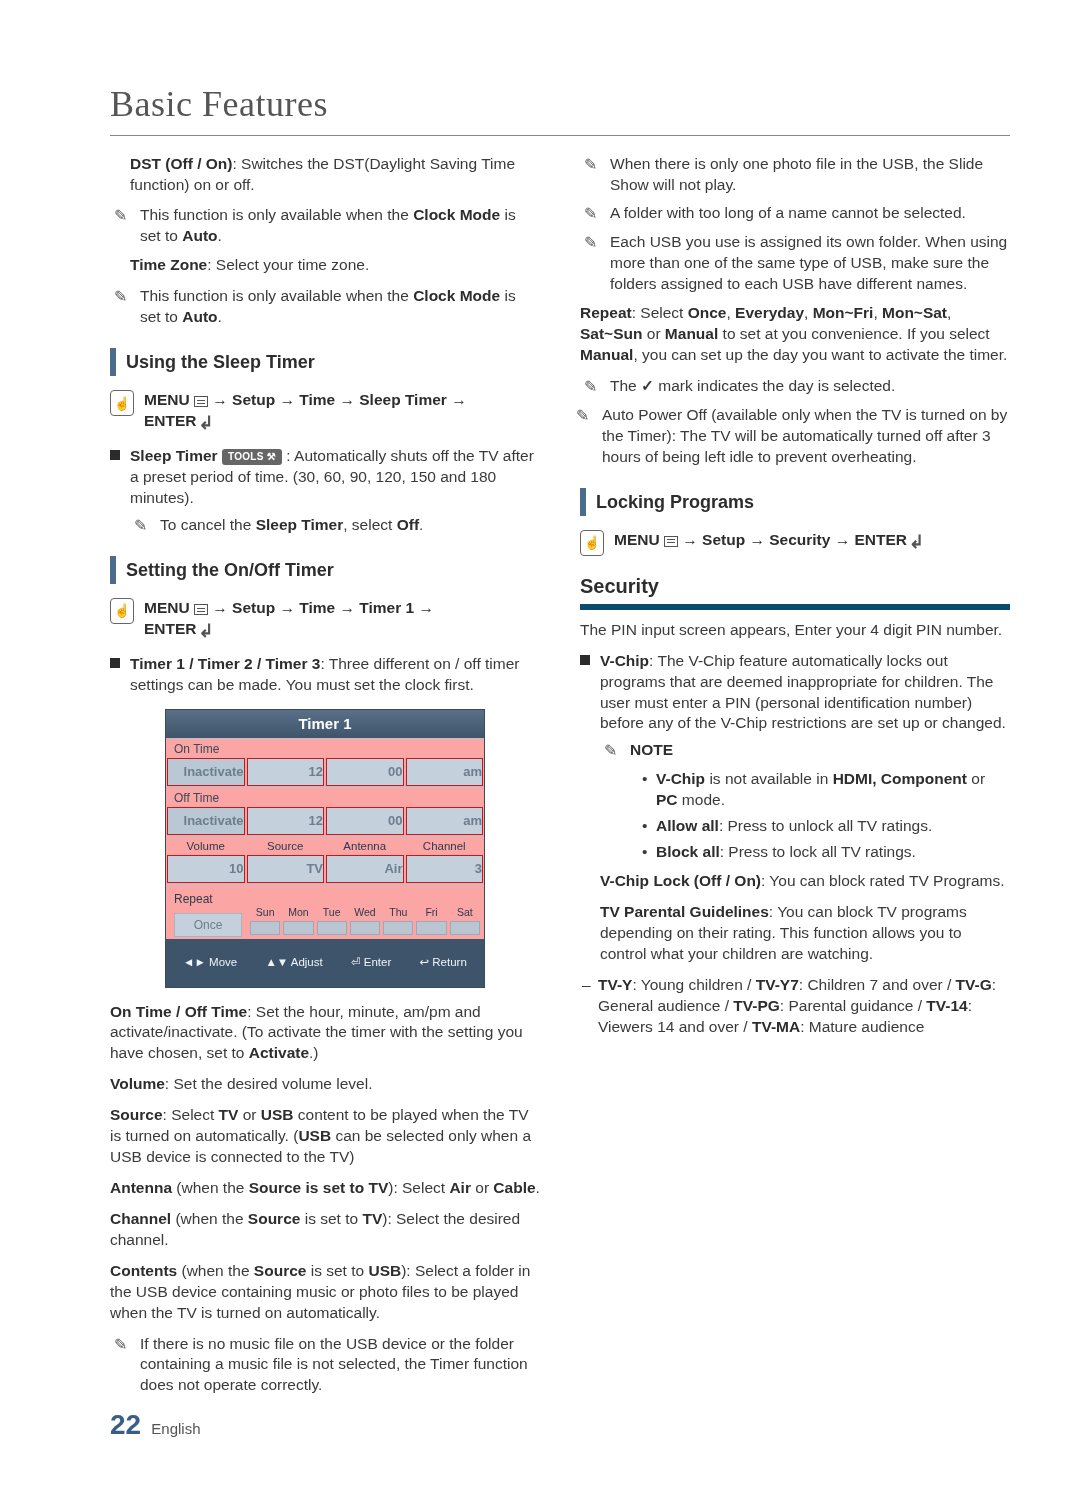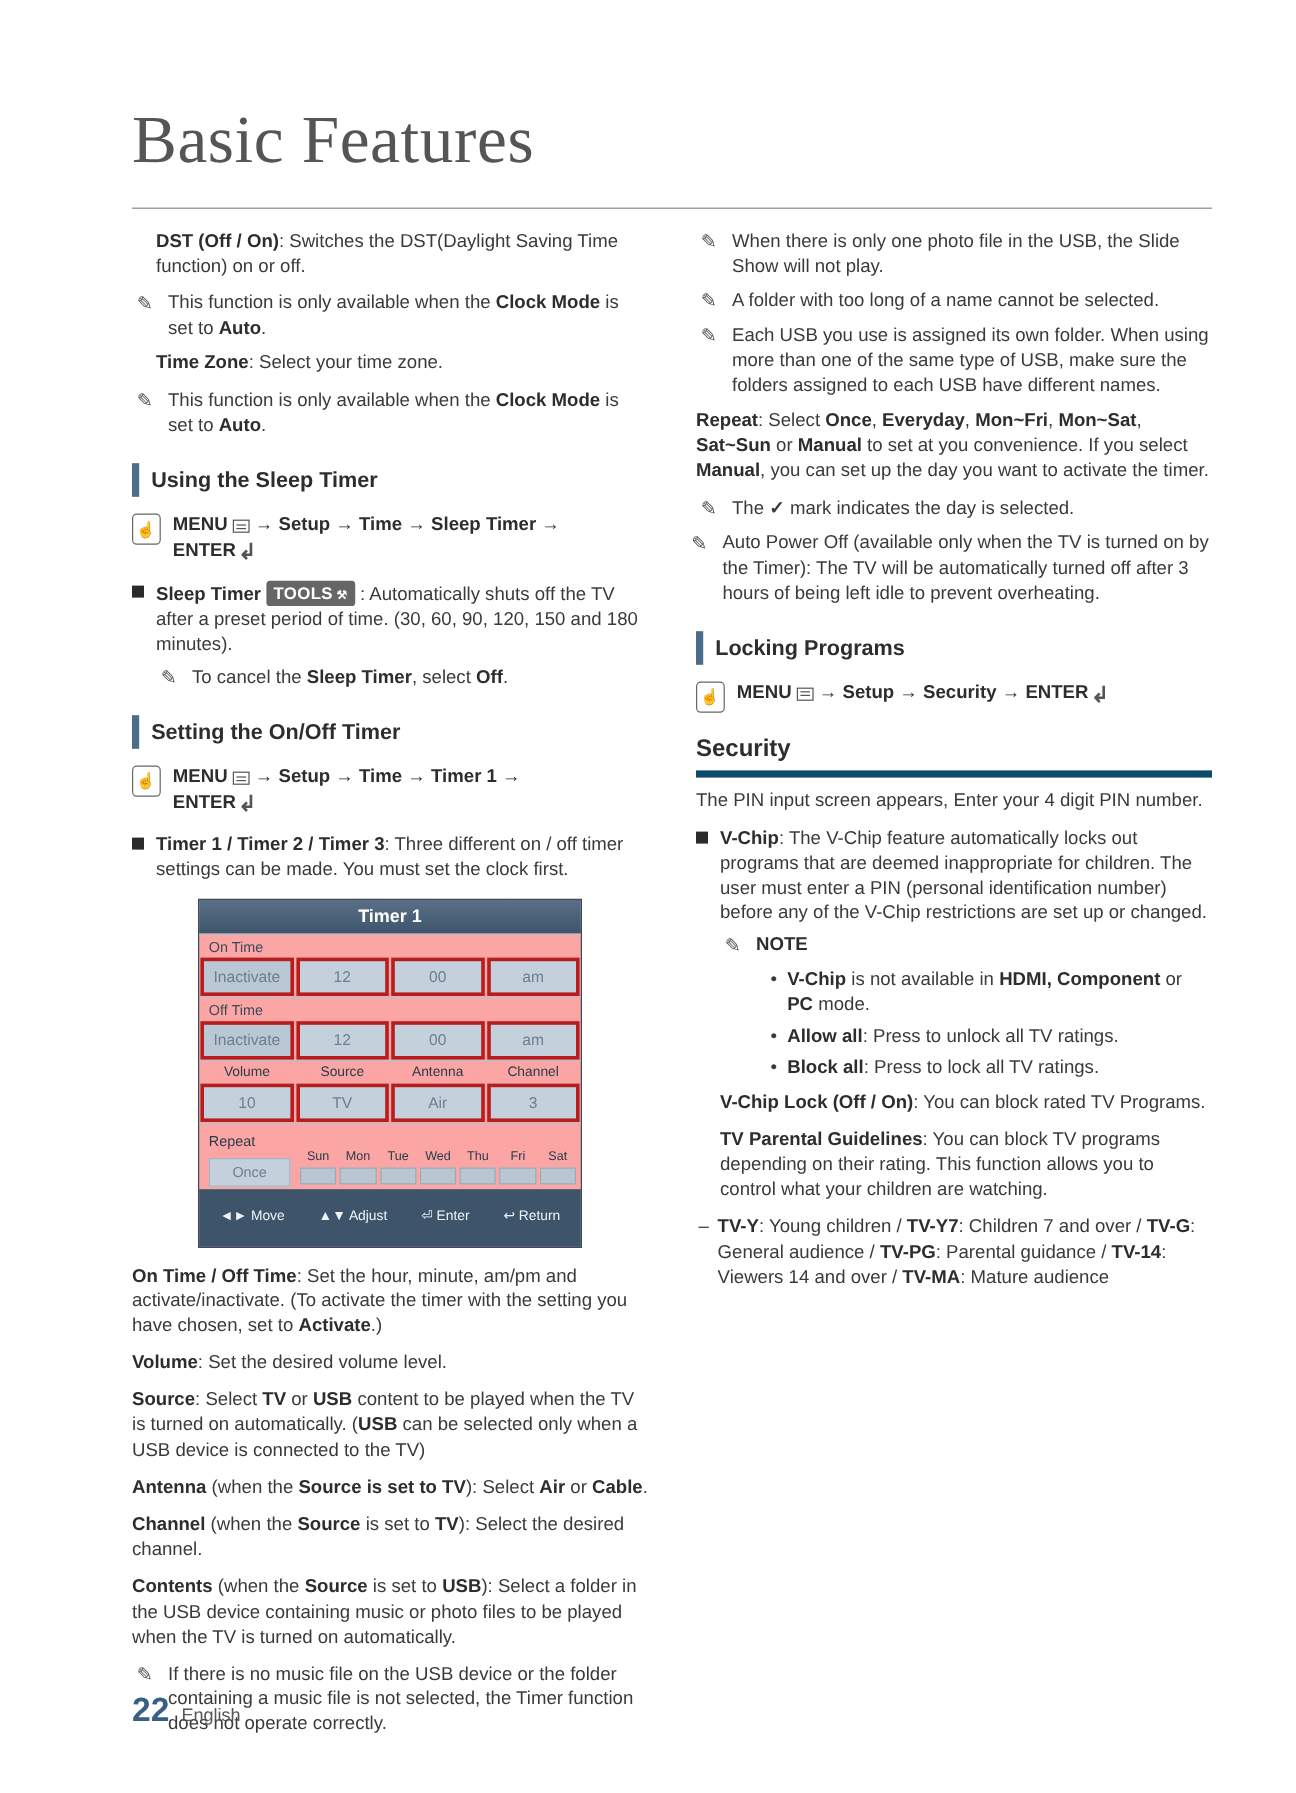--- a/index.html
+++ b/index.html
@@ -10,24 +10,24 @@
     font-family: Arial, Helvetica, sans-serif;
     color: #3a3a3a;
     font-size: 15.5px;
     line-height: 1.35;
     padding: 80px 70px 50px 110px;
     position: relative;
   }
   h1.page-title {
     font-family: "Times New Roman", Times, serif;
     font-weight: 300;
-    font-size: 56px;
+    font-size: 36px;
     color: #555;
     border-bottom: 1px solid #888;
-    padding-bottom: 17px;
+    padding-bottom: 6px;
     margin-bottom: 18px;
     letter-spacing: 0.5px;
   }
   .columns {
     display: flex;
     gap: 40px;
   }
   .col { flex: 1; min-width: 0; }
   .para { margin-bottom: 10px; }
   .indent1 { padding-left: 20px; }
@@ -160,21 +160,21 @@
     left: 0;
     top: -4px;
     font-size: 18px;
     color: #555;
     font-weight: 700;
   }
   .tools-badge {
     display: inline-block;
     background: #666;
     color: #fff;
-    font-size: 14px;
+    font-size: 10px;
     font-weight: 700;
     padding: 1px 6px;
     border-radius: 3px;
     vertical-align: 1px;
     letter-spacing: 0.3px;
   }
   .tools-badge::after { content: " ⚒"; font-size:10px; }
 
   
   .timer-ui {
@@ -199,26 +199,27 @@
   .timer-ui .group-label {
     padding: 2px 8px 0 8px;
     font-size: 12px;
     color: #3a4a5a;
   }
   .timer-ui .fields {
     display: flex;
   }
   .timer-ui .field {
     flex: 1;
-    text-align: center;
+    text-align: right;
     background: #c4d1dc;
-    border: 3px solid #b91c1c;
+    border: 1px solid #b91c1c;
     margin: 1px;
     padding: 4px 0;
     color:#6d7e8e;
+    font-weight:bold;
   }
   .timer-ui .field.first { background:#b9c8d4; }
   .timer-ui .labels {
     display: flex;
     font-size: 11.5px;
   }
   .timer-ui .labels > div {
     flex: 1;
     text-align: center;
     padding: 2px 0 0 0;

